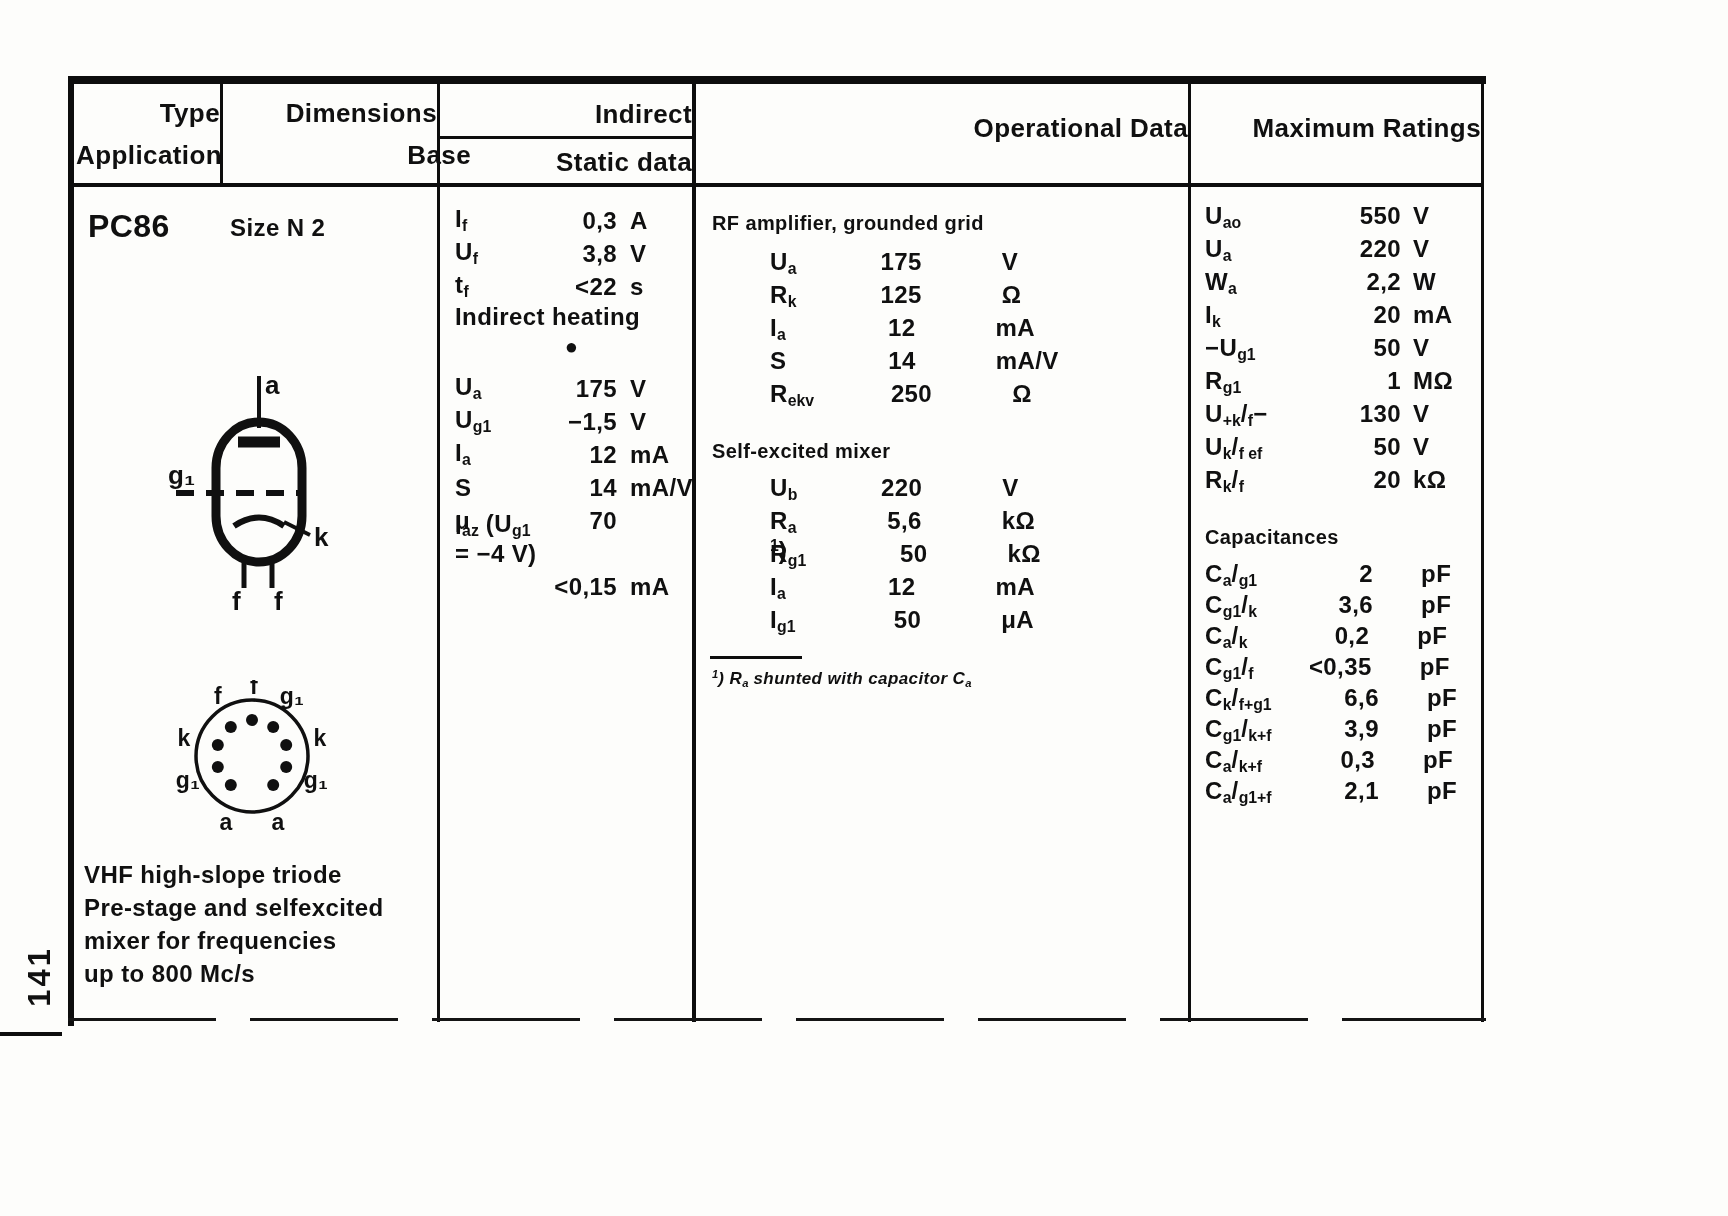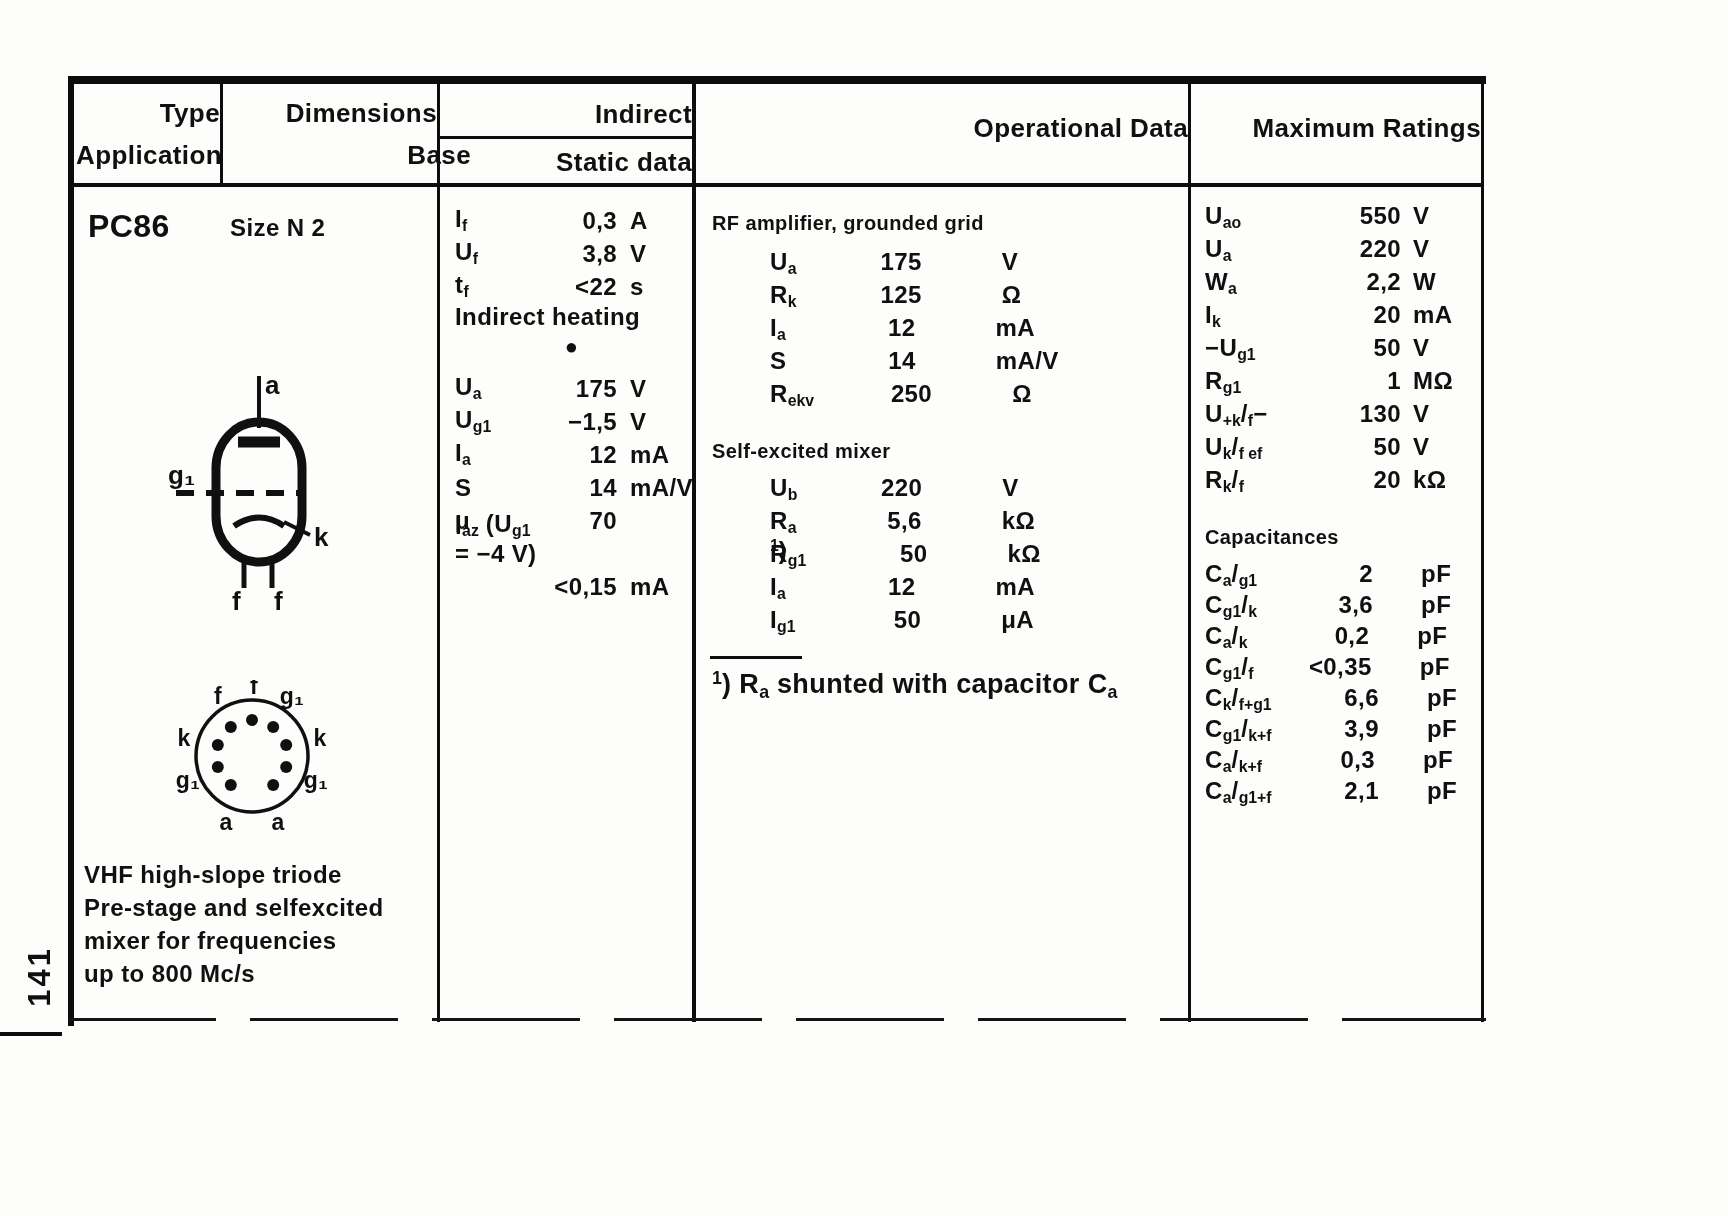--- a/index.html
+++ b/index.html
@@ -244,21 +244,21 @@
         <span class="unit">mA</span>
       </div>
 
       <div class="op-row">
         <span class="lbl">I<sub>g1</sub></span>
         <span class="val">50</span>
         <span class="unit">μA</span>
       </div>
     </div>
   <div class="rule" style="left:710px;top:656px;width:92px;height:3px;"></div>
-  <div class="abs" style="left:712px;top:668px;font-size:27px;"><sup>1</sup>)  R<sub>a</sub> shunted with capacitor C<sub>a</sub></div>
+  <div class="abs" style="left:712px;top:668px;font-size:17px;font-style:italic;"><sup>1</sup>)  R<sub>a</sub> shunted with capacitor C<sub>a</sub></div>
 
   <div class="rows" style="left:1205px;top:202px;width:270px;">
 
       <div class="mr-row">
         <span class="lbl">U<sub>ao</sub></span>
         <span class="val">550</span>
         <span class="unit">V</span>
       </div>
 
       <div class="mr-row">

